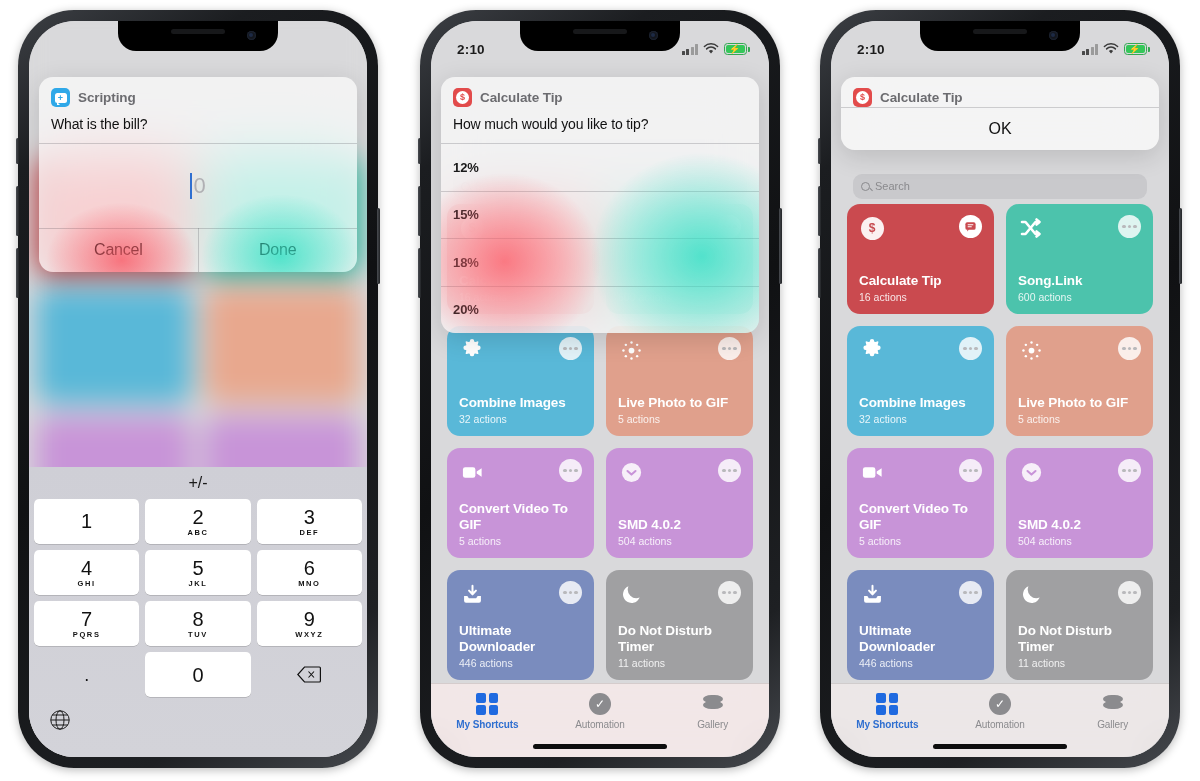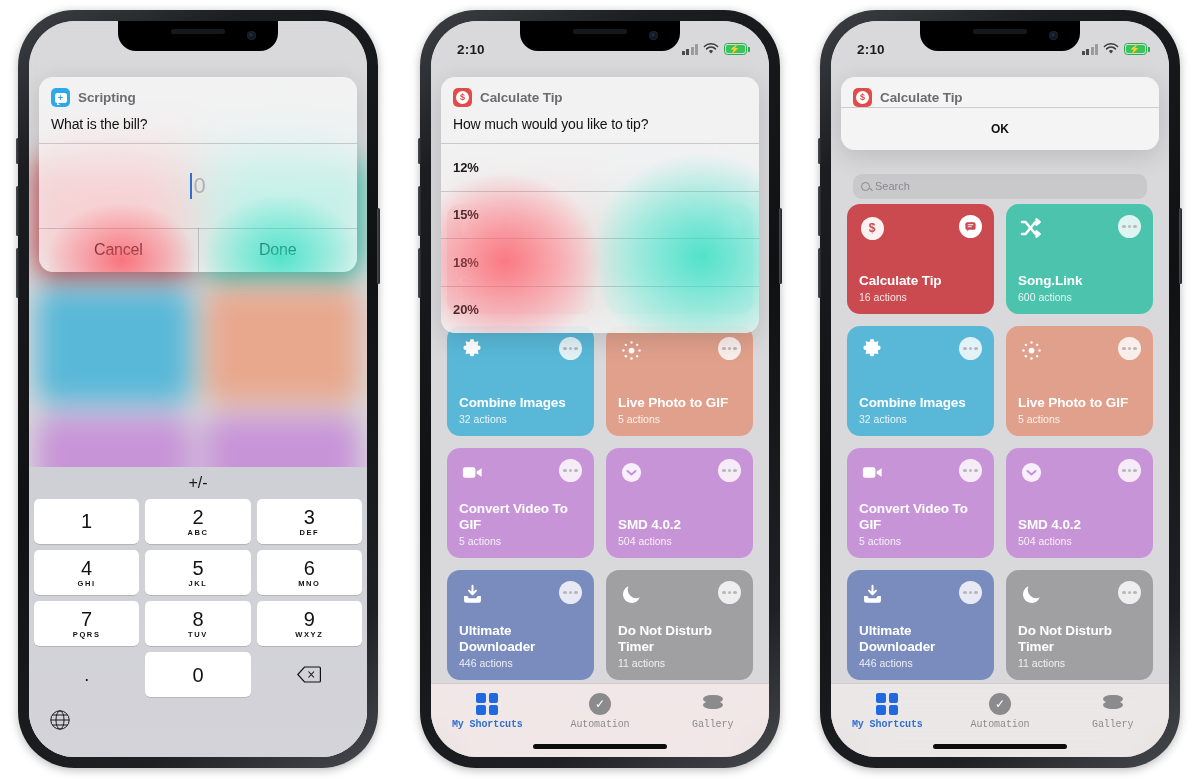--- a/index.html
+++ b/index.html
@@ -124,21 +124,21 @@
     position:absolute; left:0; right:0; bottom:0; height:74px;
     background: rgba(244,232,232,.92);
     border-top: .5px solid rgba(0,0,0,.12);
     display:flex; align-items:flex-start; padding-top:9px;
     backdrop-filter: blur(14px);
   }
   .tabbar.plain { background: rgba(238,232,232,.92); }
   .tab { flex:1; display:flex; flex-direction:column; align-items:center; gap:4px; }
   .tab .lbl { font-size:10px; letter-spacing:-.1px; }
   .tab.active .lbl { color:#2f6fd0; font-weight:bold; }
-  .tab .lbl { color:#8b8b8e;font-family:Liberation Mono, monospace; }
+  .tab .lbl { color:#8b8b8e; }
   .ic-grid { width:22px;height:22px; display:grid; grid-template-columns:1fr 1fr; grid-template-rows:1fr 1fr; gap:2.5px; }
   .ic-grid s { background:#1f6ae0; border-radius:2px; display:block; }
   .ic-clock { width:22px;height:22px;border-radius:50%;background:#8b8b8e;display:flex;align-items:center;justify-content:center;color:#fff;font-size:12px; }
   .ic-layers { width:22px;height:22px; position:relative; }
   .ic-layers s { position:absolute; left:1px; width:20px; height:8px; background:#8b8b8e; border-radius:50% / 60%; display:block; }
   .ic-layers s:nth-child(1){ top:2px; }
   .ic-layers s:nth-child(2){ top:8px; }
   .home-ind {
     position:absolute; bottom:8px; left:50%; transform:translateX(-50%);
     width:134px; height:5px; border-radius:3px; background:#0d0d0d;
@@ -184,21 +184,21 @@
       radial-gradient(105px 80px at 26% 94%, rgba(248,92,104,.80), rgba(248,92,104,0) 72%),
       radial-gradient(110px 86px at 76% 92%, rgba(54,224,196,.80), rgba(54,224,196,0) 72%);
   }
   .tint.d2 {
     background:
       radial-gradient(130px 120px at 20% 72%, rgba(250,96,108,.78), rgba(250,96,108,0) 74%),
       radial-gradient(150px 140px at 82% 70%, rgba(52,222,196,.80), rgba(52,222,196,0) 74%);
   }
 
   .alert-ok { height:42px; display:flex; align-items:center; justify-content:center;
-    font-size:12px; font-weight:bold; color:#111; }
+    font-size:16px; font-weight:normal; color:#111; }
 
   
   .blurwrap { position:absolute; inset:0; filter: blur(13px); transform:scale(1.06); }
   .kp {
     position:absolute; left:0; right:0; bottom:0; height:290px;
     background: linear-gradient(180deg,#cfcfd6 0%,#d3d3d9 100%);
     z-index:40;
   }
   .kp .plusminus { height:32px; display:flex; align-items:center; justify-content:center;
     font-size:16px; color:#1a1a1a; }

